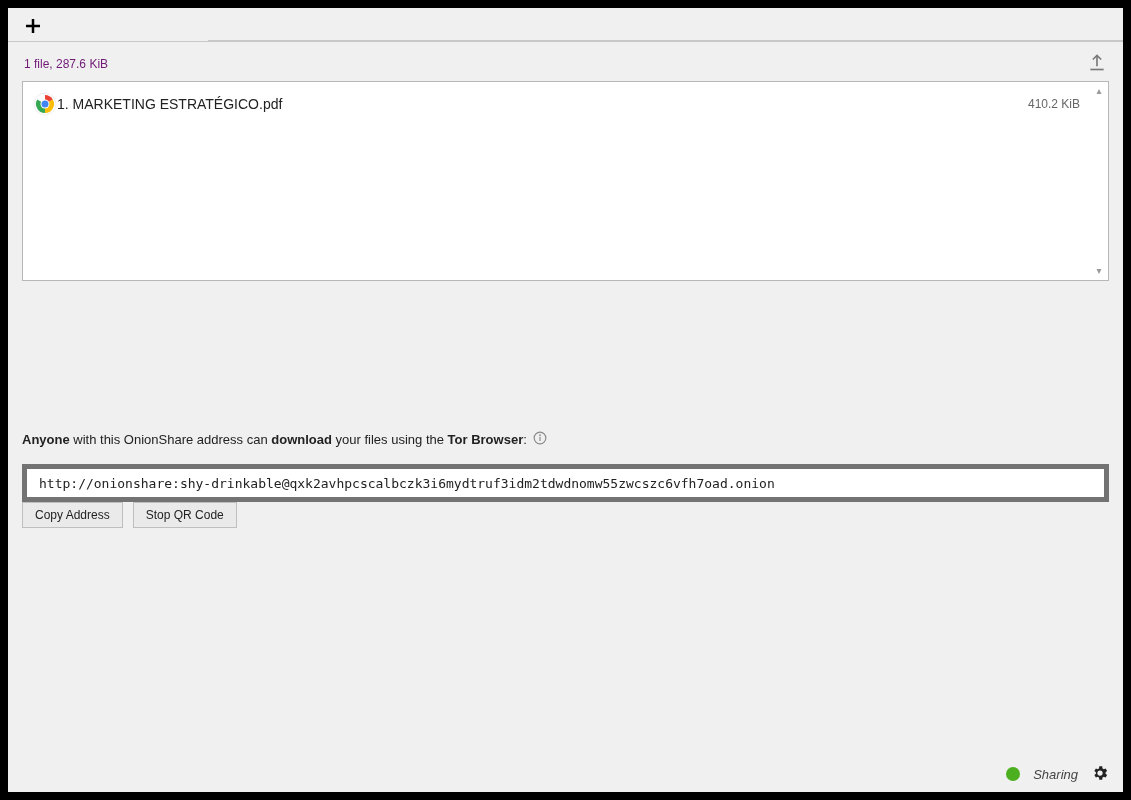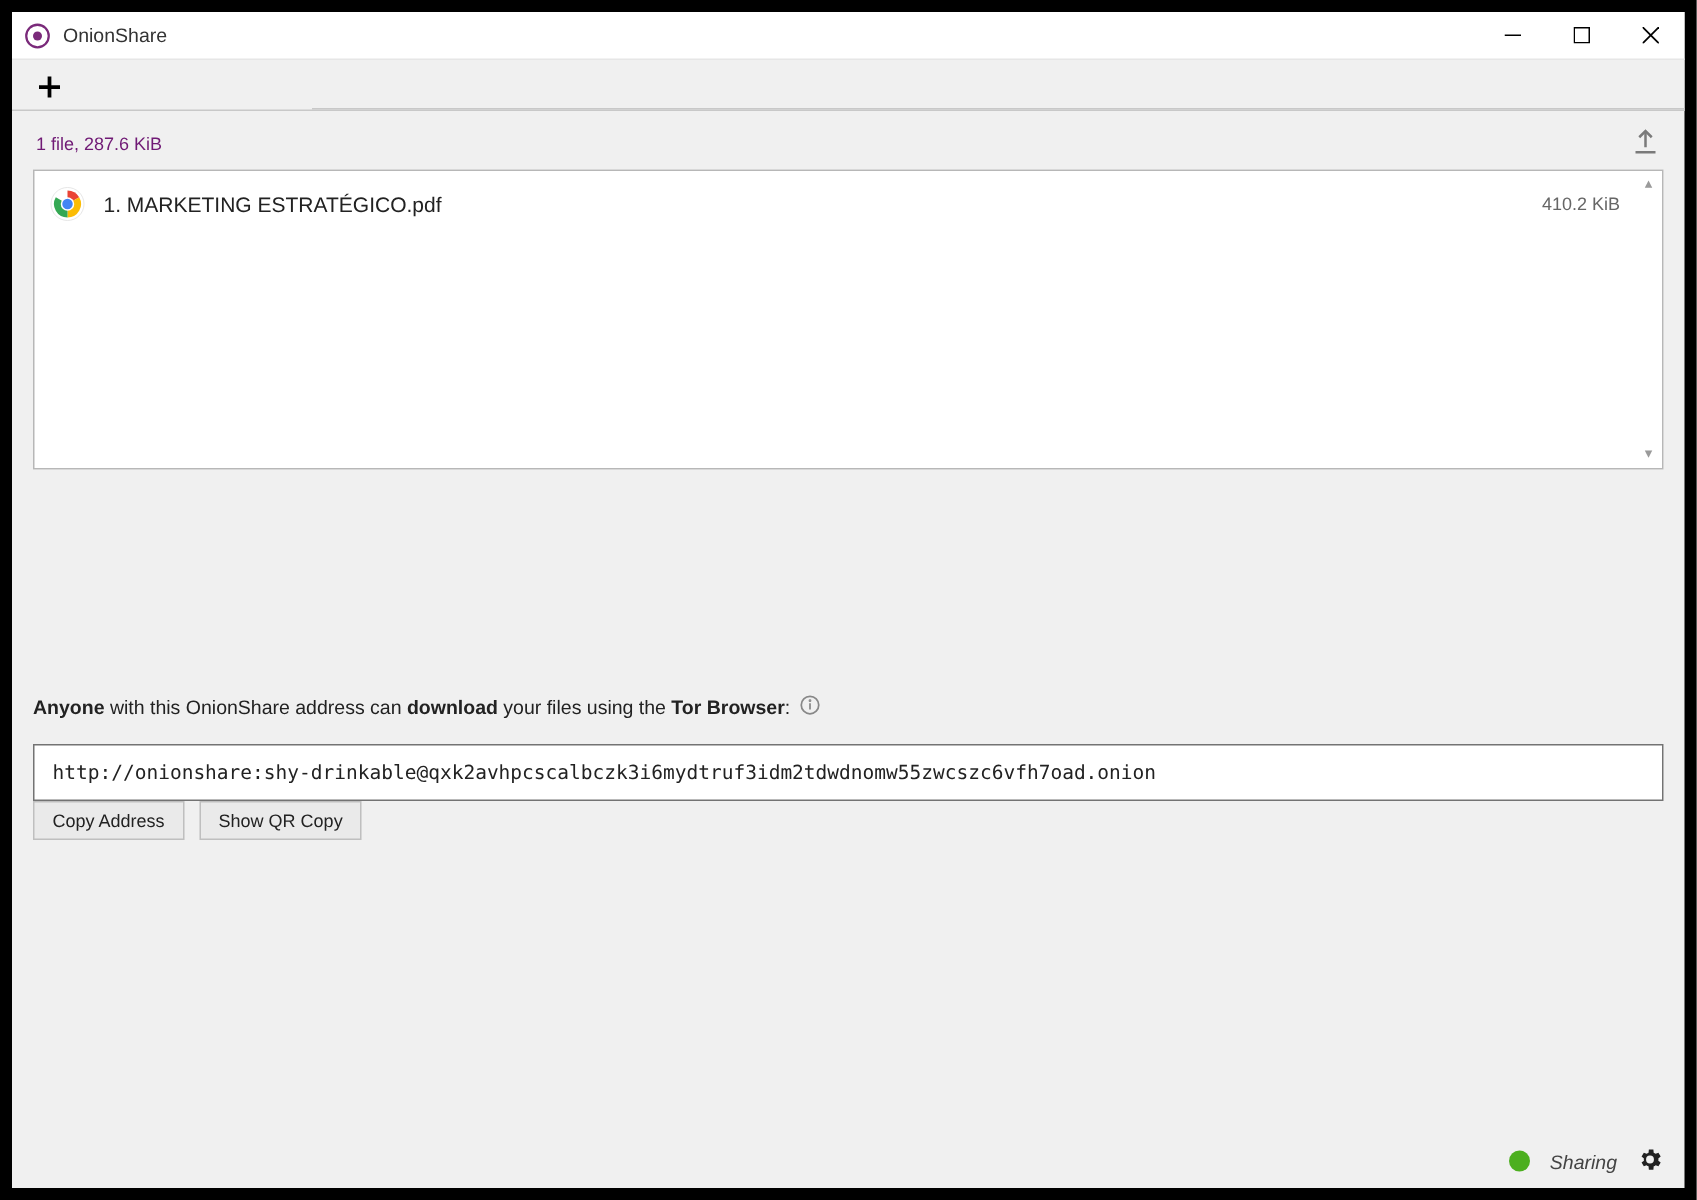--- a/index.html
+++ b/index.html
@@ -104,21 +104,20 @@
   }
   .file-box .scroll-up, .file-box .scroll-down {
     position:absolute; right:2px; width:14px; height:14px;
     color:#9a9a9a; font-size:10px; text-align:center; line-height:14px;
   }
   .file-box .scroll-up { top:2px; }
   .file-box .scroll-down { bottom:2px; }
   .file-row {
     display:flex; align-items:center;
     padding: 10px 16px 10px 10px;
-    gap:12px;
     font-size:14px;
   }
   .file-row .name { color:#222; }
   .file-row .size { margin-left:auto; margin-right:12px; color:#666; font-size:12px; }
 
   
   .content-area { flex:1; display:flex; flex-direction:column; padding:0 14px; }
   .spacer { flex:0 0 150px; }
   .stop-btn {
     width: 128px; height: 34px;
@@ -131,21 +130,21 @@
     margin: 30px 0 24px 0;
   }
 
   .info-line { font-size:13px; color:#222; display:flex; align-items:center; gap:6px; flex-wrap:wrap; }
   .info-line b { font-weight:600; }
 
   .address-box {
     margin-top:16px;
     width:100%;
     height:38px;
-    border:1px solid #737373;
+    border:5px solid #737373;
     background:#fff;
     padding: 0 12px;
     display:flex; align-items:center;
     font-family: "Consolas", "Menlo", monospace;
     font-size: 13px;
     color:#222;
   }
 
   .addr-buttons { display:flex; gap:10px; }
   .flat-btn {
@@ -171,47 +170,20 @@
   
   .chrome-icon {
     width:24px; height:24px; flex:0 0 24px;
   }
 </style>
 </head>
 <body>
 
 <div class="window">
 
-  <div class="titlebar">
-    <span class="app-icon">
-      <svg width="18" height="18" viewBox="0 0 24 24">
-        <circle cx="12" cy="12" r="10" fill="none" stroke="#7a2a7a" stroke-width="2"></circle>
-        <circle cx="12" cy="12" r="4" fill="#7a2a7a"></circle>
-      </svg>
-    </span>
-    <span class="title">OnionShare</span>
-    <div class="win-controls">
-      <div class="win-btn">
-        <svg width="11" height="11">
-            <line x1="0" y1="5.5" x2="11" y2="5.5" stroke="currentColor" stroke-width="1"></line>
-          </svg>
-      </div>
-      <div class="win-btn">
-        <svg width="11" height="11">
-            <rect x="0.5" y="0.5" width="10" height="10" fill="none" stroke="currentColor" stroke-width="1"></rect>
-          </svg>
-      </div>
-      <div class="win-btn close">
-        <svg width="11" height="11">
-            <line x1="0" y1="0" x2="11" y2="11" stroke="currentColor" stroke-width="1.2"></line>
-            <line x1="11" y1="0" x2="0" y2="11" stroke="currentColor" stroke-width="1.2"></line>
-          </svg>
-      </div>
-    </div>
-  </div>
 
   <div class="tabstrip">
     <div class="add-tab">
       <svg width="16" height="16" viewBox="0 0 16 16">
           <line x1="8" y1="1" x2="8" y2="15" stroke="#000" stroke-width="2.5"></line>
           <line x1="1" y1="8" x2="15" y2="8" stroke="#000" stroke-width="2.5"></line>
         </svg>
     </div>
   </div>
 
@@ -259,21 +231,21 @@
         </svg>
       </span>
     </div>
 
     <div class="address-box">
       <span>http://onionshare:shy-drinkable@qxk2avhpcscalbczk3i6mydtruf3idm2tdwdnomw55zwcszc6vfh7oad.onion</span>
     </div>
 
     <div class="addr-buttons">
       <button class="flat-btn">Copy Address</button>
-      <button class="flat-btn">Show QR Copy</button>
+      <button class="flat-btn">Stop QR Code</button>
     </div>
 
     <div style="flex:1"></div>
   </div>
 
   <div class="statusbar">
     <span class="dot"></span>
     <span>Sharing</span>
     <span class="gear">
       <svg width="18" height="18" viewBox="0 0 24 24" fill="#222">

